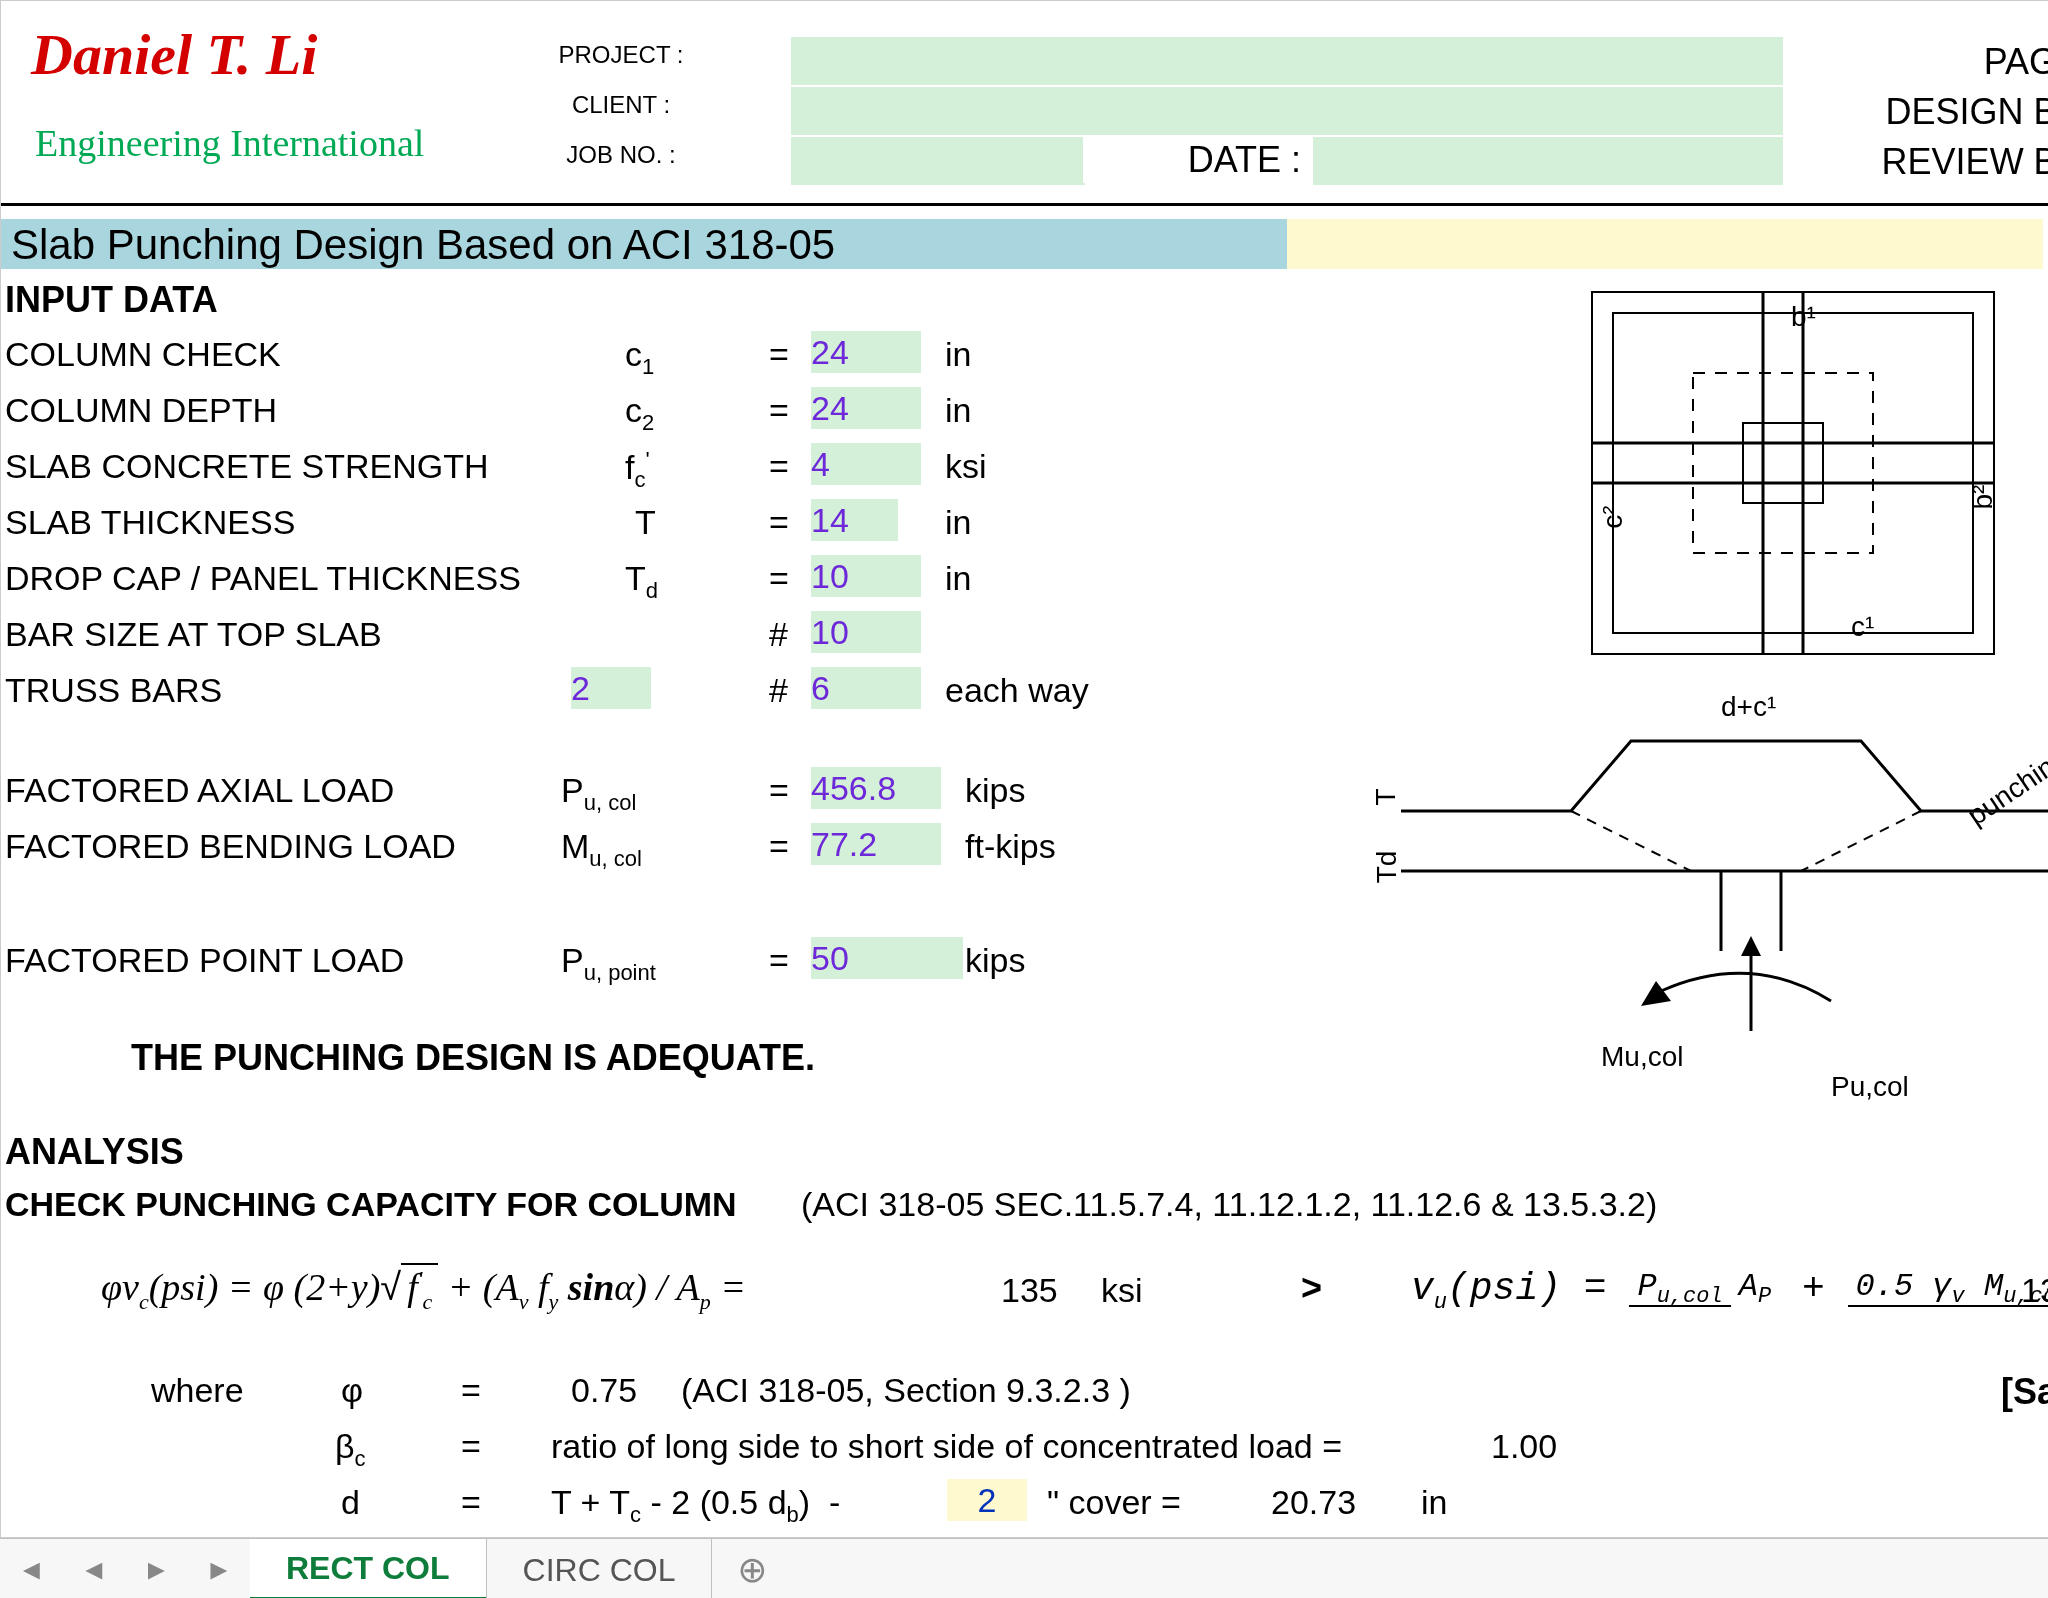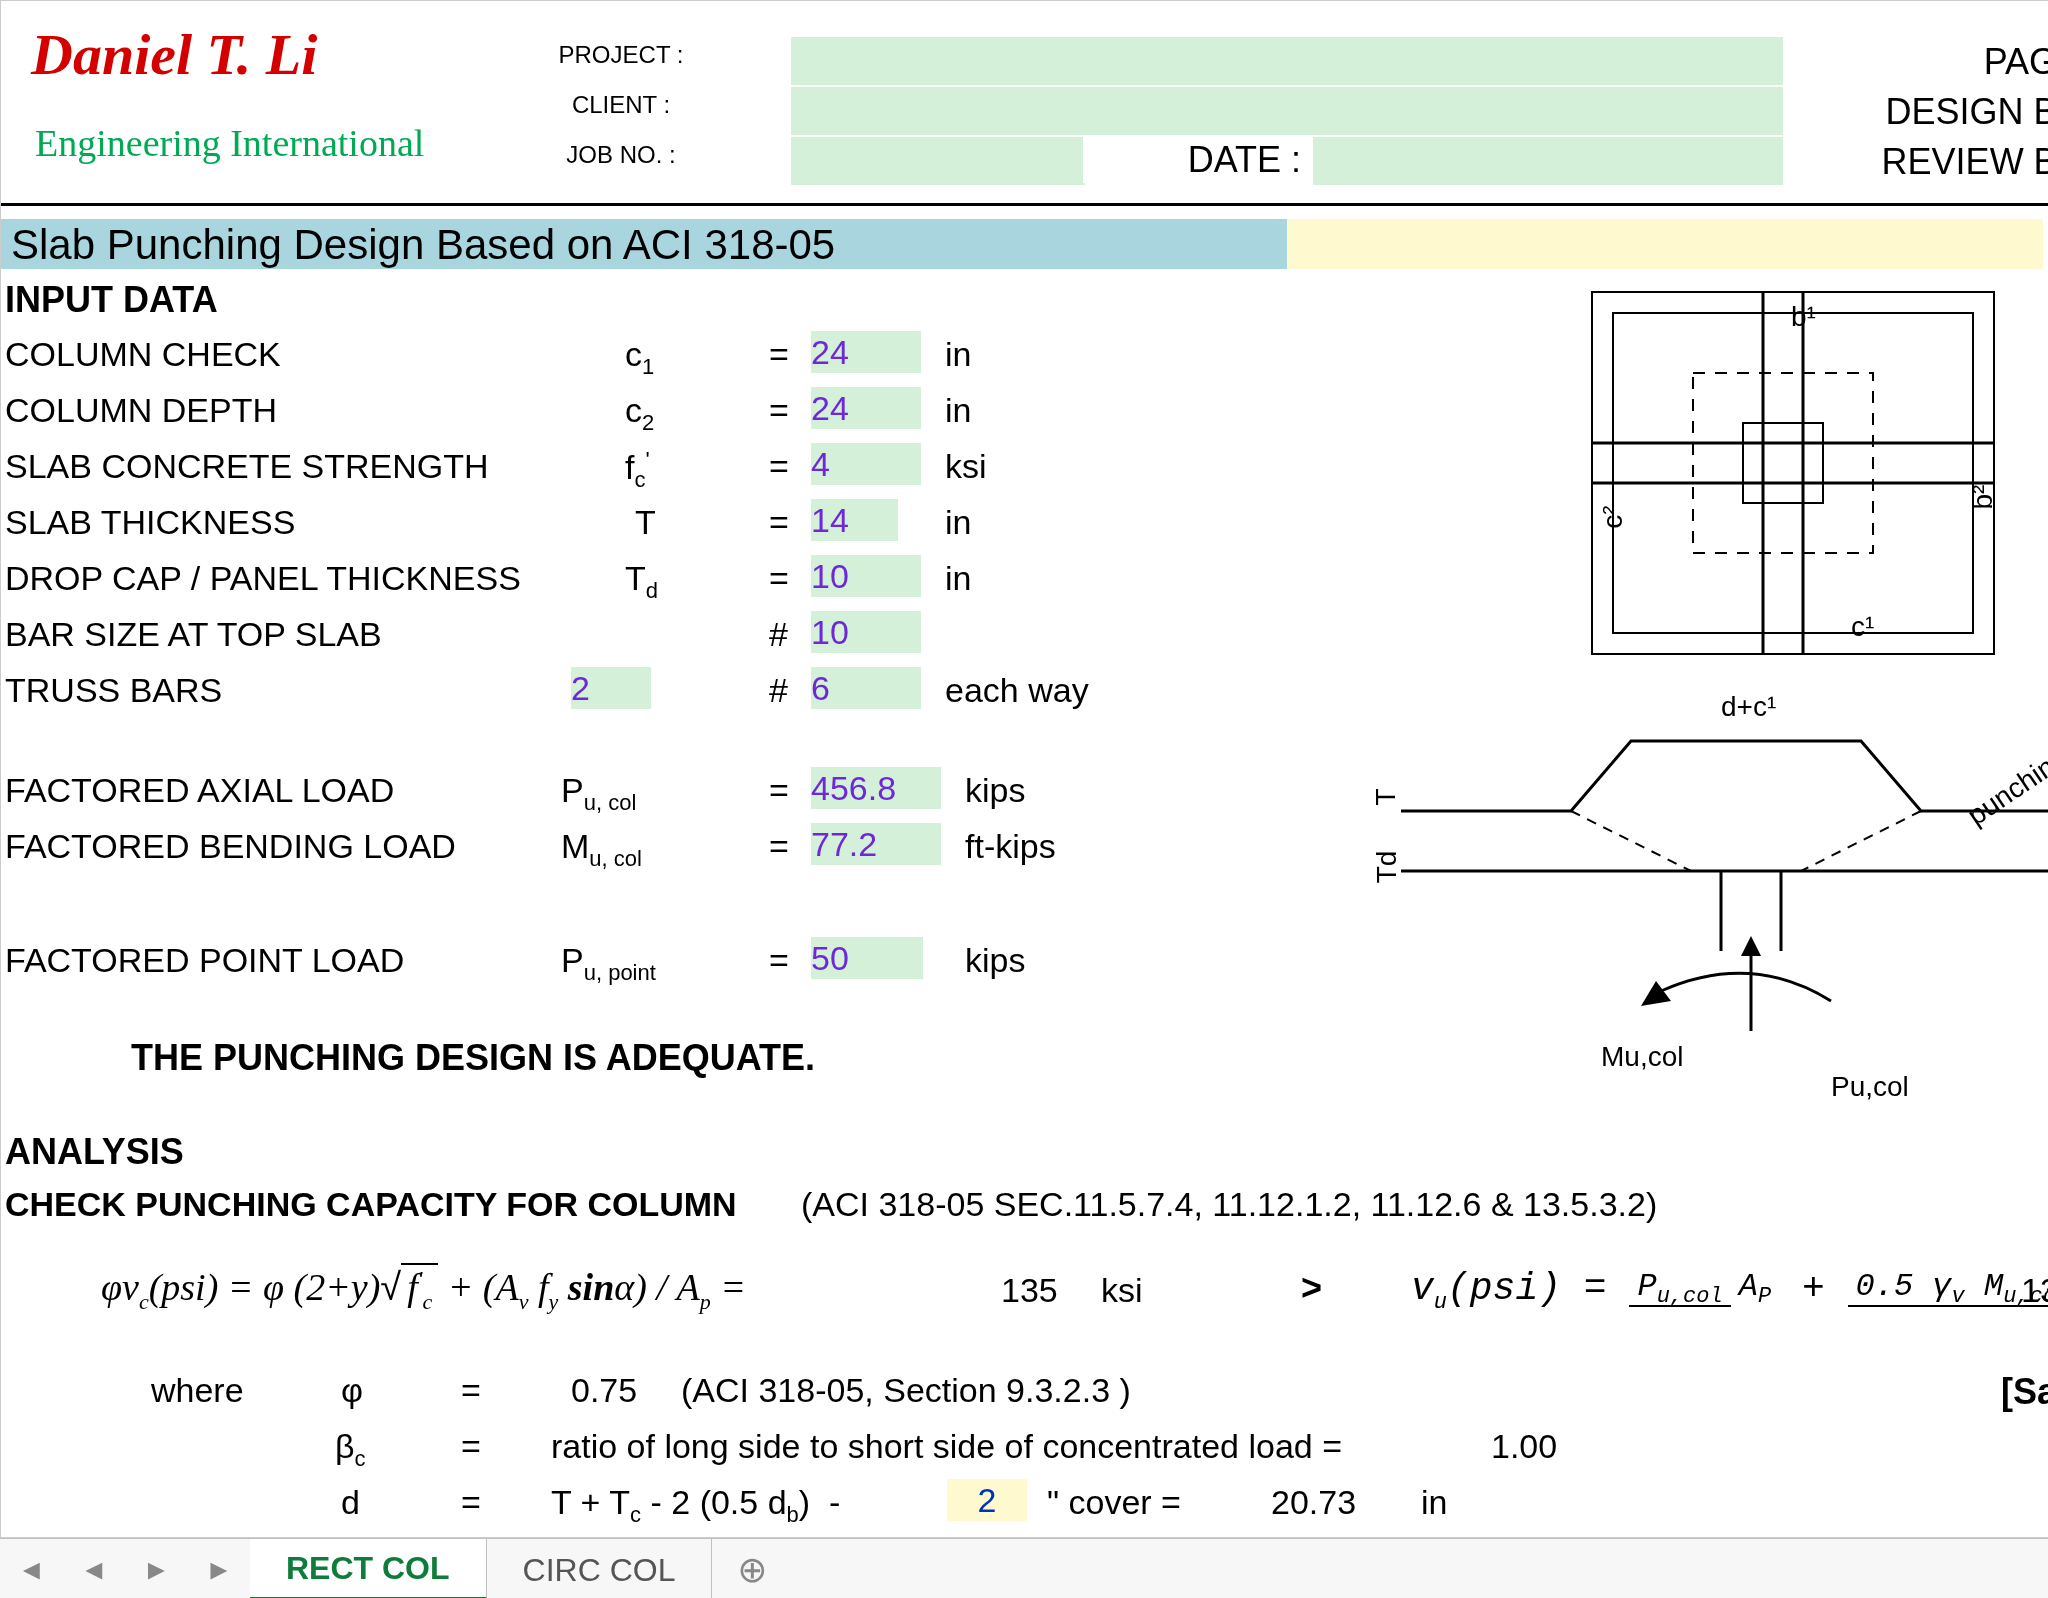--- a/index.html
+++ b/index.html
@@ -120,21 +120,21 @@
 
   <div class="t" style="left:4px;top:826px">FACTORED BENDING LOAD</div>
   <div class="sym" style="left:560px;top:826px">M<span class="sub">u, col</span></div>
   <div class="eq" style="left:768px;top:826px">=</div>
   <div class="cell-in" style="left:810px;top:822px;width:130px;height:42px;line-height:42px">77.2</div>
   <div class="ksi" style="left:964px;top:826px">ft-kips</div>
 
   <div class="t" style="left:4px;top:940px">FACTORED POINT LOAD</div>
   <div class="sym" style="left:560px;top:940px">P<span class="sub">u, point</span></div>
   <div class="eq" style="left:768px;top:940px">=</div>
-  <div class="cell-in" style="left:810px;top:936px;width:112px;height:42px;line-height:42px">50</div>
+  <div class="cell-in" style="left:810px;top:936px;width:152px;height:42px;line-height:42px">50</div>
   <div class="ksi" style="left:964px;top:940px">kips</div>
 
   <div class="tb" style="left:130px;top:1036px">THE PUNCHING DESIGN IS ADEQUATE.</div>
 
   <div class="diag" style="left:1590px;top:290px;width:400px;height:360px">
     <svg width="400" height="360">
       <rect x="20" y="20" width="360" height="320" fill="none" stroke="#000" stroke-width="2"></rect>
       <rect x="150" y="130" width="80" height="80" fill="none" stroke="#000" stroke-width="2"></rect>
       <rect x="100" y="80" width="180" height="180" fill="none" stroke="#000" stroke-width="2" stroke-dasharray="12 10"></rect>
       <line x1="0" y1="150" x2="400" y2="150" stroke="#000" stroke-width="3"></line>

